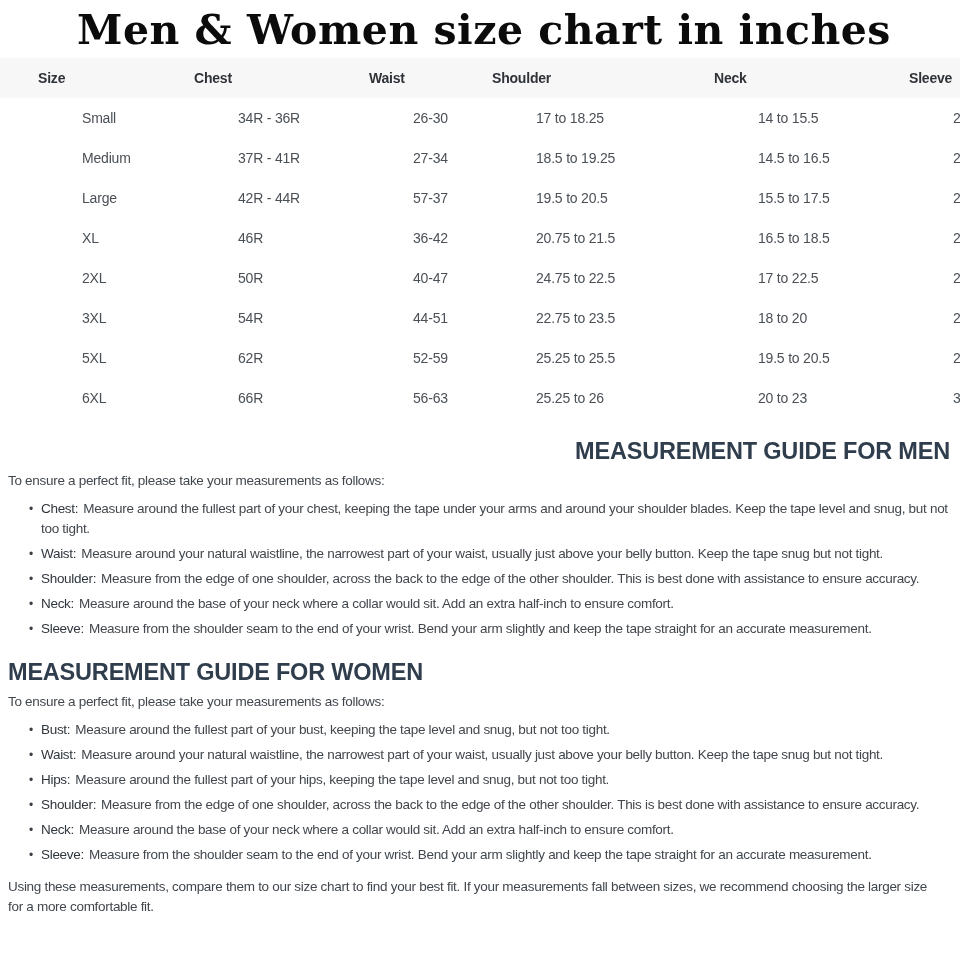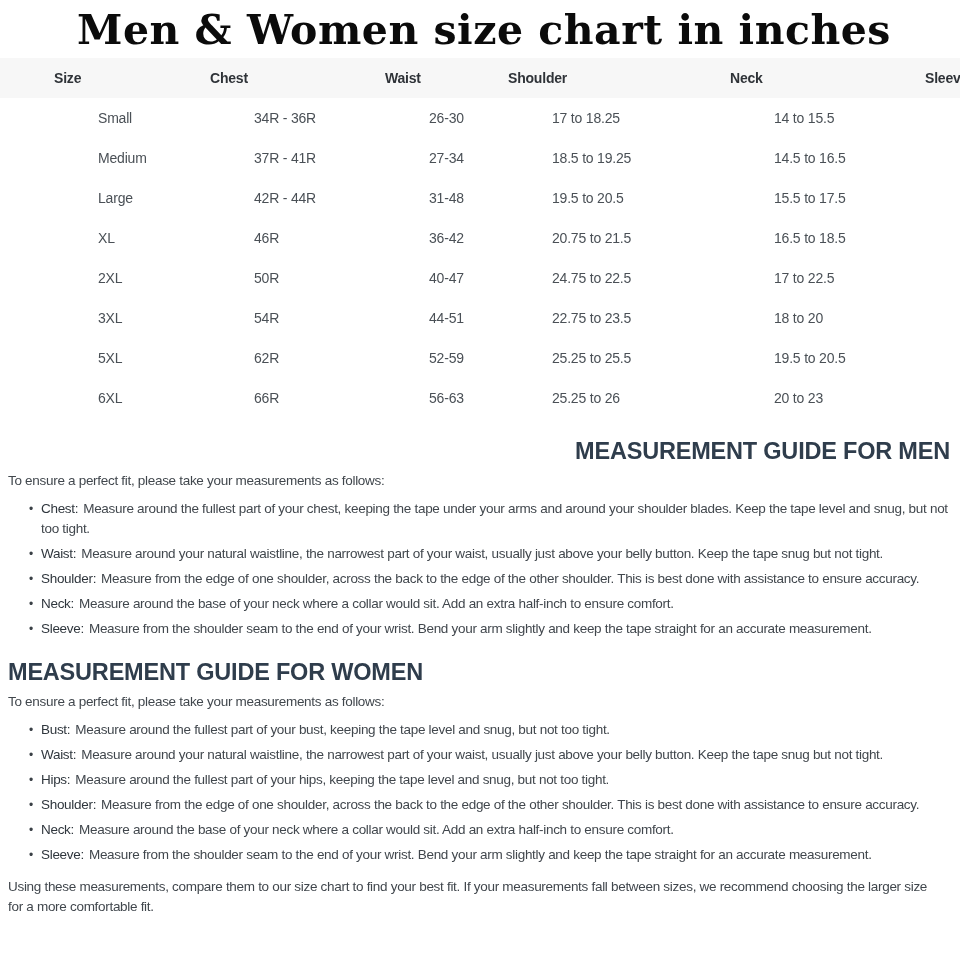--- a/index.html
+++ b/index.html
@@ -25,21 +25,21 @@
     padding-left: 8px;
   }
 
   
   .chart { width: 960px; margin-top: 1px; }
   .trow, .thead {
     display: grid;
     grid-template-columns: 156px 175px 123px 222px 195px 1fr;
     align-items: center;
     height: 40px;
-    padding-left: 54px;
+    padding-left: 38px;
     padding-right: 6px;
   }
   .thead { background: #f7f7f7; }
   .trow { background: #ffffff; }
   .th {
     font-size: 14px;
     font-weight: 700;
     color: #2f3338;
     letter-spacing: -0.2px;
   }
@@ -130,21 +130,21 @@
       <div class="td">Medium</div>
       <div class="td">37R - 41R</div>
       <div class="td">27-34</div>
       <div class="td">18.5 to 19.25</div>
       <div class="td">14.5 to 16.5</div>
       <div class="td">23</div>
     </div>
     <div class="trow">
       <div class="td">Large</div>
       <div class="td">42R - 44R</div>
-      <div class="td">31-48</div>
+      <div class="td">57-37</div>
       <div class="td">19.5 to 20.5</div>
       <div class="td">15.5 to 17.5</div>
       <div class="td">24</div>
     </div>
     <div class="trow">
       <div class="td">XL</div>
       <div class="td">46R</div>
       <div class="td">36-42</div>
       <div class="td">20.75 to 21.5</div>
       <div class="td">16.5 to 18.5</div>

